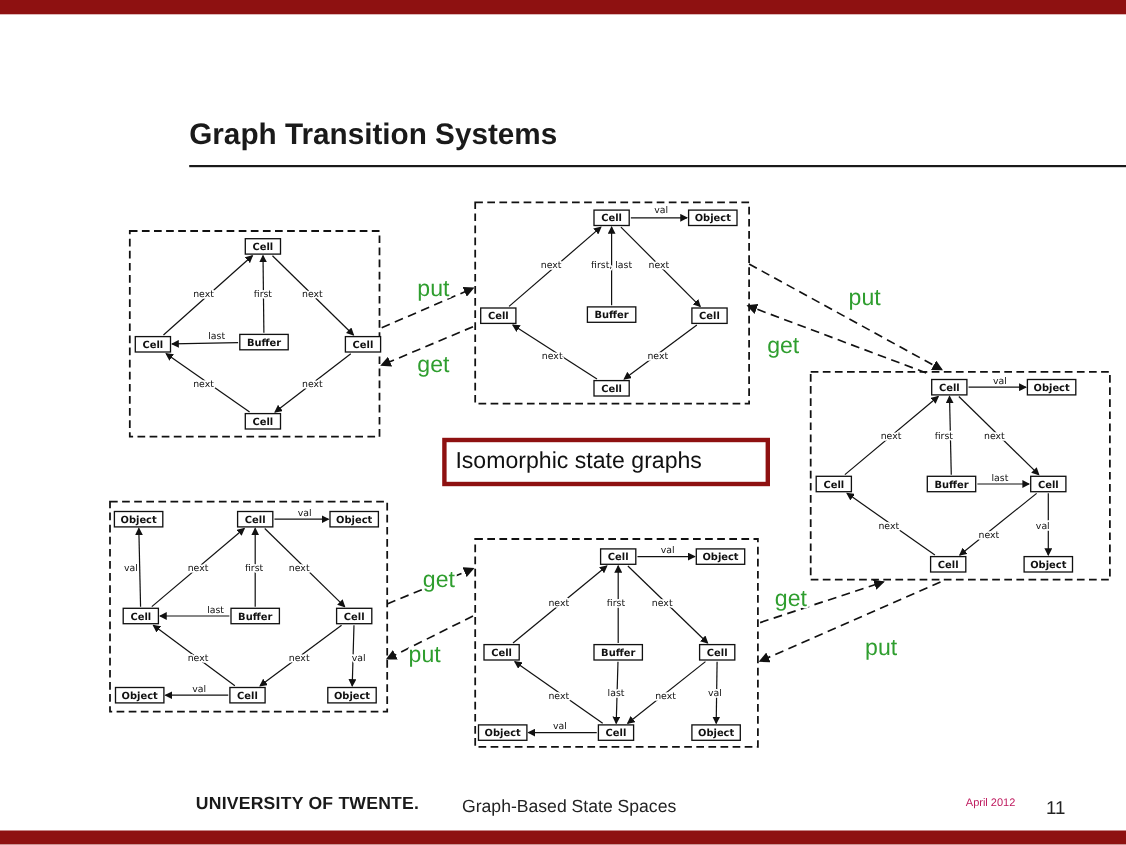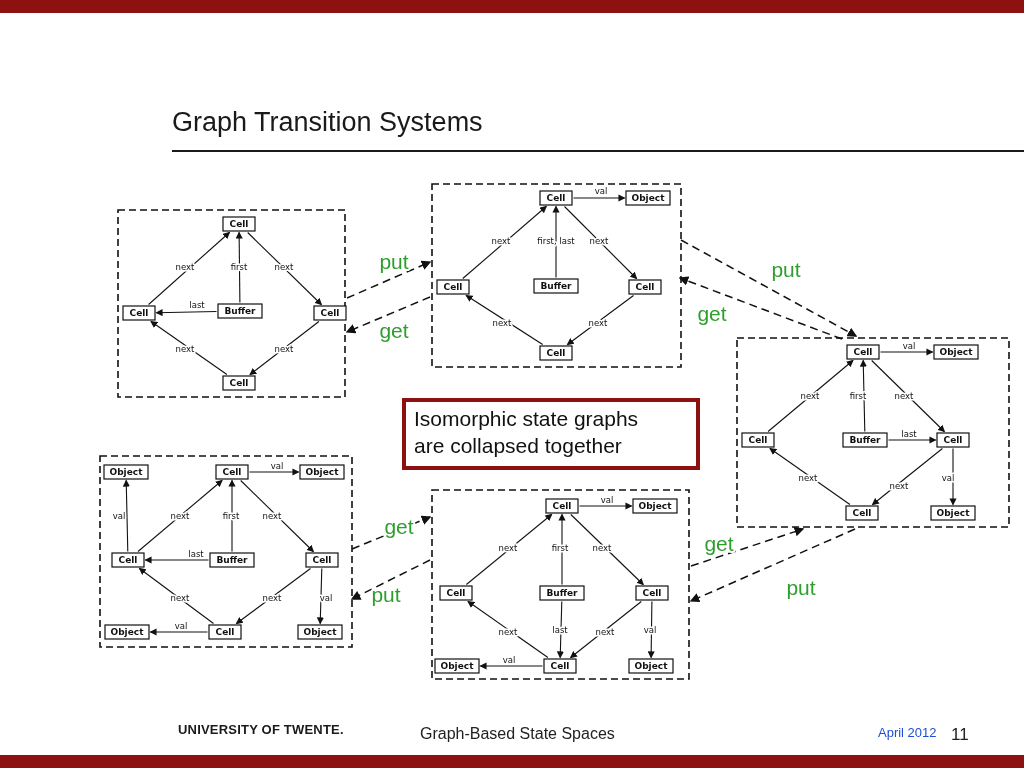--- a/index.html
+++ b/index.html
@@ -2,30 +2,30 @@
 <html><head>
 <meta charset="utf-8">
 <style>
   *{margin:0;padding:0;box-sizing:border-box}
   html,body{background:#ffffff}
   .slide{position:relative;width:1024px;height:768px;background:#fff;overflow:hidden;
          font-family:"Liberation Sans",sans-serif;}
   .bar{position:absolute;left:0;width:1024px;height:13px;background:#8e1111;}
   .bar.top{top:0}
   .bar.bottom{bottom:0}
-  .title{position:absolute;left:172px;top:107px;font-size:27px;font-weight:normal;color:#1a1a1a;}
+  .title{position:absolute;left:172px;top:107px;font-size:27px;font-weight:bold;color:#1a1a1a;}
   .rule{position:absolute;left:172px;top:150px;width:852px;height:2px;background:#1a1a1a;}
   svg.diagram{position:absolute;left:0;top:0;z-index:1;}
   .callout{position:absolute;left:402px;top:398px;width:298px;border:4px solid #8e1111;
            background:#fff;padding:3px 8px 6px 8px;font-size:21px;color:#111;
            line-height:1.3;z-index:3;}
   .footer span{position:absolute;z-index:2;}
-  .f-inst{left:178px;top:722px;font-size:13px;font-weight:bold;color:#1a1a1a;letter-spacing:.2px;}
+  .f-inst{left:178px;top:722px;font-size:16px;font-weight:bold;color:#1a1a1a;letter-spacing:.2px;}
   .f-deck{left:420px;top:725px;font-size:16px;color:#222;}
-  .f-date{left:878px;top:725px;font-size:13px;color:#1d4ed8;}
+  .f-date{left:878px;top:725px;font-size:10px;color:#be185d;}
   .f-page{left:951px;top:725px;font-size:17px;color:#222;}
   .node-label{font-family:"DejaVu Sans",sans-serif;font-size:9px;font-weight:bold;fill:#111;}
   .edge-label{font-family:"DejaVu Sans",sans-serif;font-size:8.5px;fill:#111;
               paint-order:stroke;stroke:#fff;stroke-width:3px;stroke-linejoin:round;}
   .transition-label{font-family:"Liberation Sans",sans-serif;font-size:21px;
               paint-order:stroke;stroke:#fff;stroke-width:4px;stroke-linejoin:round;}
 </style>
 </head>
 <body>
 
@@ -233,21 +233,20 @@
         <text x="719" y="551" class="transition-label" text-anchor="middle" fill="#2f9e2f">get</text>
       </g>
       <g>
         <line x1="855" y1="529" x2="691" y2="601" stroke="#111111" stroke-width="1.5" stroke-dasharray="8 5" marker-end="url(#arr)"></line>
         <text x="801" y="595" class="transition-label" text-anchor="middle" fill="#2f9e2f">put</text>
       </g>
     </svg>
 
   <div class="callout" style="border-color: rgb(142, 17, 17);">
     <div>Isomorphic state graphs</div>
-    <div>are collapsed together</div>
   </div>
 
   <div class="footer">
     <span class="f-inst">UNIVERSITY OF TWENTE.</span>
     <span class="f-deck">Graph-Based State Spaces</span>
     <span class="f-date">April 2012</span>
     <span class="f-page">11</span>
   </div>
 
   <div class="bar bottom" style="background: rgb(142, 17, 17);"></div>

